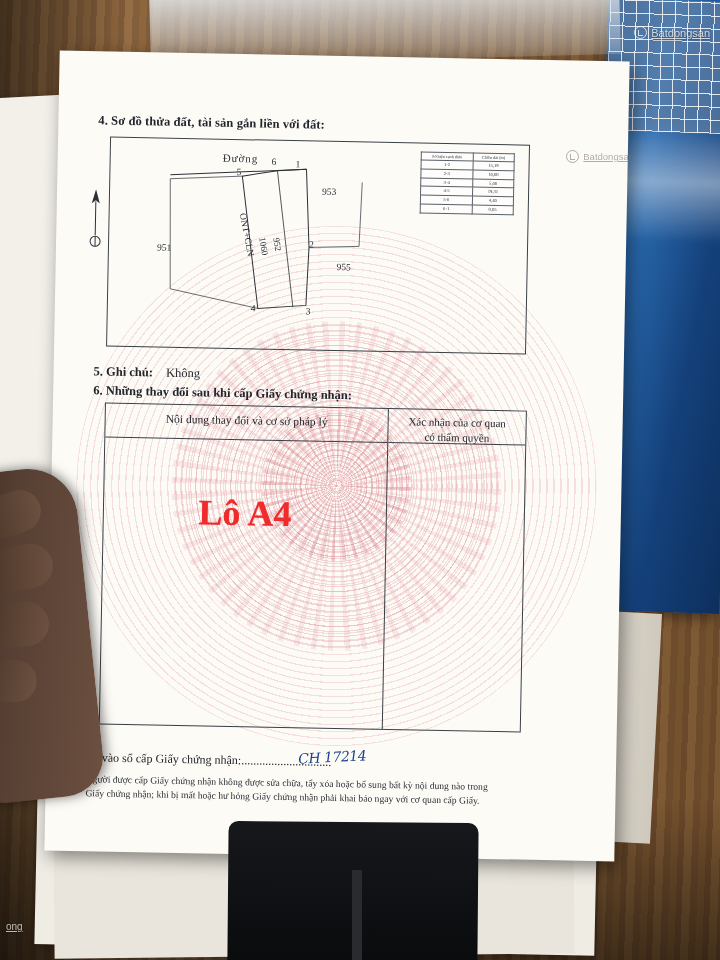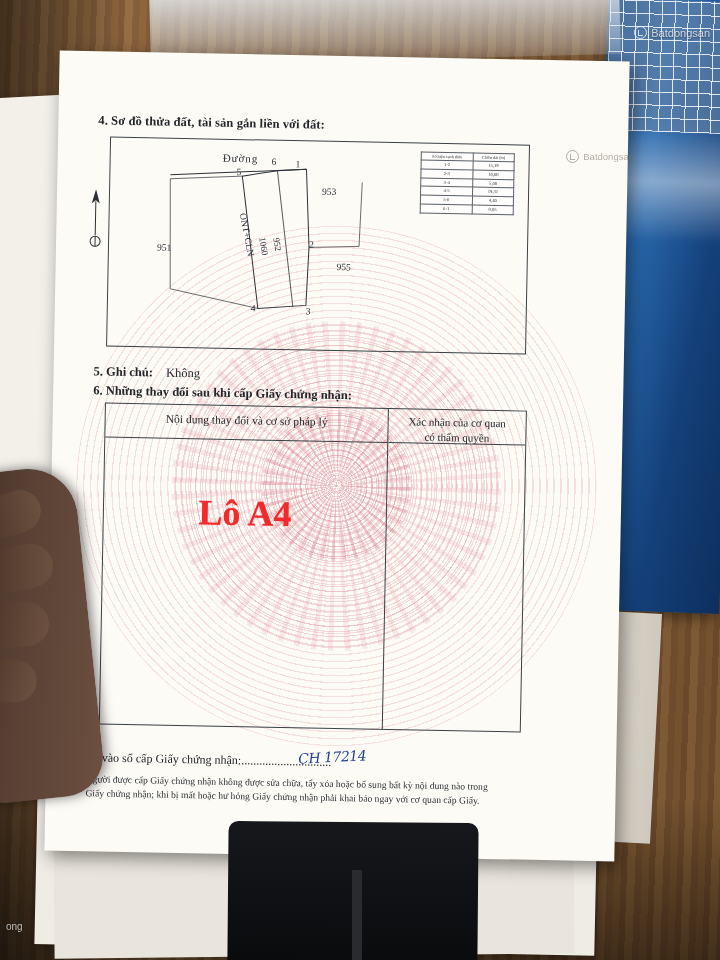--- a/index.html
+++ b/index.html
@@ -356,20 +356,21 @@
   
   .wm {
     position: absolute;
     color: rgba(255,255,255,0.75);
     font-size: 11px;
     font-family: "Liberation Sans", sans-serif;
     display: flex;
     align-items: center;
     gap: 4px;
     text-shadow: 0 1px 2px rgba(0,0,0,0.5);
+    text-decoration: underline;
   }
   .wm-tr { right: 10px; top: 26px; }
   .wm-mid { right: 86px; top: 150px; font-size: 9.5px; color: rgba(120,110,100,0.55); text-shadow: none; }
   .wm-bl { left: 6px; bottom: 28px; color: rgba(230,225,215,0.8); font-size: 10px; }
   .wm-dot {
     width: 11px; height: 11px;
     border: 1.4px solid currentColor;
     border-radius: 50%;
     display: inline-block;
     position: relative;

